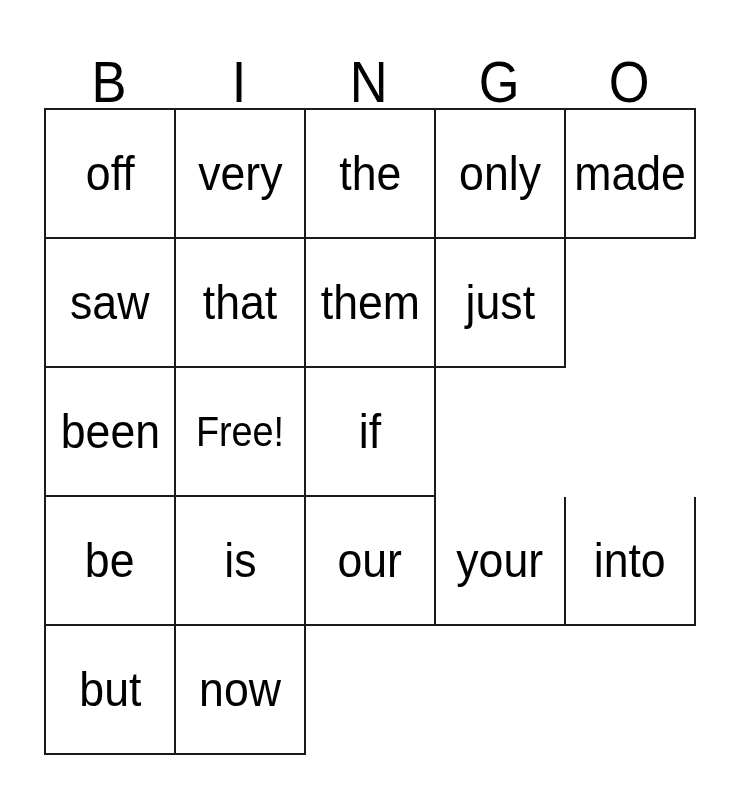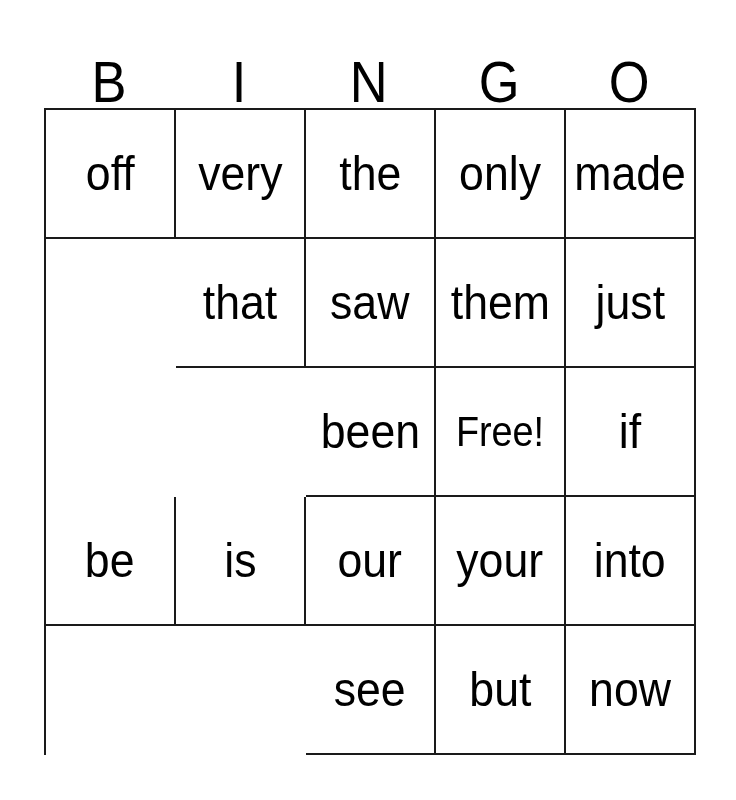--- a/index.html
+++ b/index.html
@@ -55,21 +55,20 @@
   .grid {
     width: 650px;
     border-left: 2px solid #1a1a1a;
     border-top: 2px solid #1a1a1a;
     box-sizing: content-box;
   }
 
   .grid-row {
     display: flex;
     height: 129px;
-    justify-content: flex-end;
   }
 
   .cell {
     width: 130px;
     height: 129px;
     box-sizing: border-box;
     border-right: 2px solid #1a1a1a;
     border-bottom: 2px solid #1a1a1a;
     display: flex;
     align-items: center;
@@ -132,24 +131,24 @@
       <div class="cell">
         <span class="cell-text">only</span>
       </div>
       <div class="cell">
         <span class="cell-text">made</span>
       </div>
     </div>
 
     <div class="grid-row">
       <div class="cell">
-        <span class="cell-text">that</span>
+        <span class="cell-text">saw</span>
       </div>
       <div class="cell">
-        <span class="cell-text">saw</span>
+        <span class="cell-text">that</span>
       </div>
       <div class="cell">
         <span class="cell-text">them</span>
       </div>
       <div class="cell">
         <span class="cell-text">just</span>
       </div>
     </div>
 
     <div class="grid-row">
@@ -177,23 +176,20 @@
       <div class="cell">
         <span class="cell-text">your</span>
       </div>
       <div class="cell">
         <span class="cell-text">into</span>
       </div>
     </div>
 
     <div class="grid-row">
       <div class="cell">
-        <span class="cell-text">see</span>
-      </div>
-      <div class="cell">
         <span class="cell-text">but</span>
       </div>
       <div class="cell">
         <span class="cell-text">now</span>
       </div>
     </div>
 
   </div>
 </div>
 

